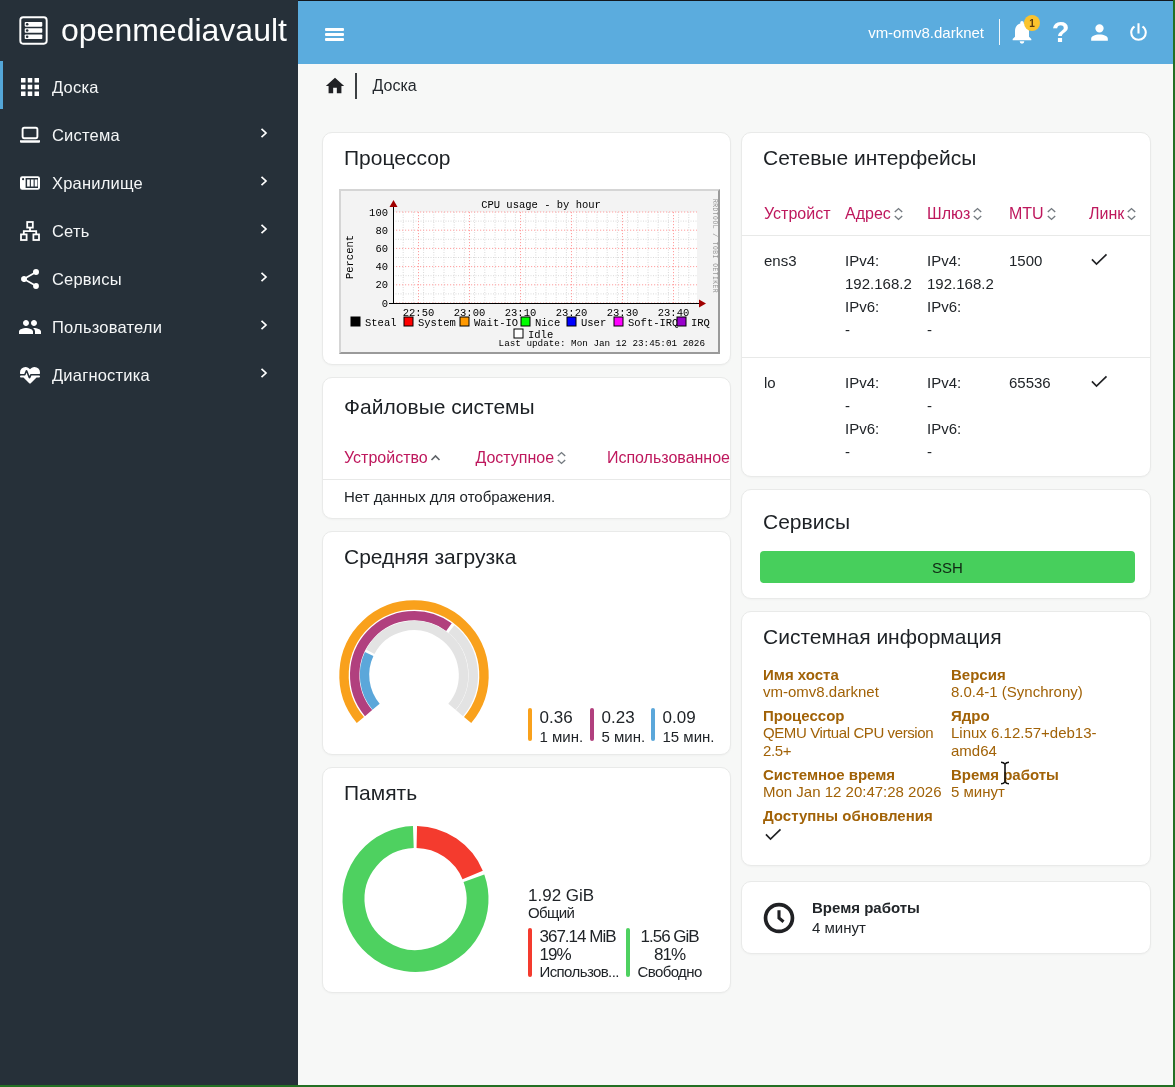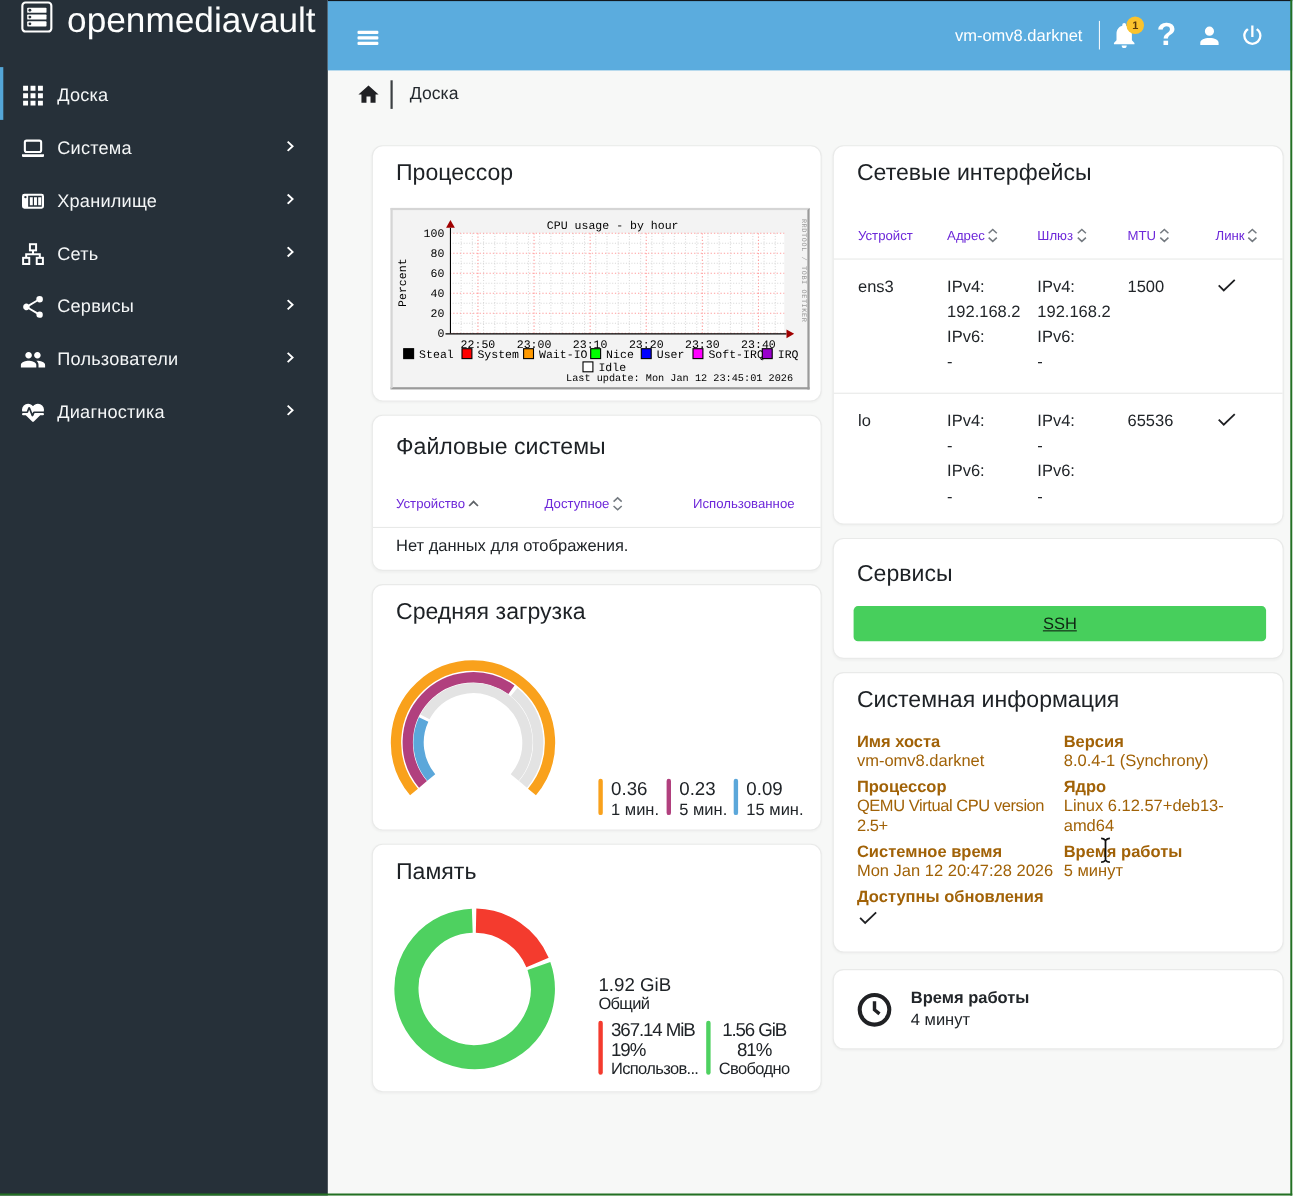--- a/index.html
+++ b/index.html
@@ -1,21 +1,21 @@
 <!DOCTYPE html>
 <html><head>
 <meta charset="utf-8">
 <style>
 * { margin:0; padding:0; box-sizing:border-box; }
 html,body { width:1175px; height:1087px; overflow:hidden; }
 body { font-family:"Liberation Sans", sans-serif; background:#f7f8f7; position:relative; }
 
 
 .sidebar { position:absolute; left:0; top:0; width:298px; height:1087px; background:#263039; }
-.logo { display:flex; align-items:flex-start; height:61px; padding-left:18px; color:#fff; }
+.logo { display:flex; align-items:center; height:61px; padding-left:18px; color:#fff; }
 .logo-text { font-size:32px; color:#fcfdfd; margin-left:12px; letter-spacing:0px; }
 .nav { padding-top:0; }
 .nav-item { position:relative; display:flex; align-items:center; height:48px; padding-left:18px; color:#f4f6f7; font-size:16.5px; letter-spacing:0.2px; }
 .nav-item > span, .nav-item > .nav-icon { position:relative; top:2px; }
 .nav-item.active::before { content:""; position:absolute; left:0; top:0; bottom:0; width:3px; background:#54a6d8; }
 .nav-icon { width:24px; height:24px; margin-right:10px; flex:0 0 auto; }
 .nav-chev { position:absolute; right:29px; top:50%; transform:translateY(-50%); width:10px; height:10px; }
 
 
 .header { position:absolute; left:298px; top:0; width:877px; height:64px; background:#5bacde; display:flex; align-items:center; }
@@ -28,25 +28,25 @@
 .badge { position:absolute; right:1px; top:3px; width:16px; height:16px; background:#fbc32d; border-radius:50%; color:#59380b; font-size:10px; font-weight:bold; display:flex; align-items:center; justify-content:center; }
 .qmark { font-size:29px; font-weight:bold; color:#fff; }
 
 
 .breadcrumb { position:absolute; left:298px; top:64px; width:877px; height:44px; display:flex; align-items:center; }
 .bc-home { margin-left:26px; width:22px; height:22px; }
 .bc-sep { width:1.6px; height:26px; background:#3c4043; margin-left:9px; margin-right:16px; }
 .bc-text { font-size:16px; color:#24292e; }
 
 
-.card { position:absolute; background:#fff; border:1px solid #e9eae9; border-radius:10px; box-shadow:0 1px 2px rgba(0,0,0,.03);margin-left:16px; }
+.card { position:absolute; background:#fff; border:1px solid #e9eae9; border-radius:10px; box-shadow:0 1px 2px rgba(0,0,0,.03); }
 .card-title { font-size:21px; color:#1d2125; padding:13px 0 0 21px; line-height:24px; }
 
 
-.thead { display:flex; font-size:12px; color:#6d28d9; line-height:18px; }
+.thead { display:flex; font-size:16px; color:#be185d; line-height:18px; }
 .thead .th { display:flex; align-items:center; }
 .sorter { display:inline-block; margin-left:2px; }
 .tdivider { border-bottom:1px solid #e8e9e8; }
 
 
 #net { left:741px; top:132px; width:410px; height:345px; }
 #net .thead { padding:0 0 0 22px; margin-top:35px; }
 #net .tdivider { margin-top:12px; }
 .net-row { display:flex; font-size:15px; color:#212529; padding-left:22px; line-height:23px; }
 .cellcol { display:flex; flex-direction:column; }
@@ -63,21 +63,21 @@
 
 
 #load { left:322px; top:531px; width:409px; height:224px; }
 
 
 #mem { left:322px; top:767px; width:409px; height:226px; }
 
 
 #svc { left:741px; top:489px; width:410px; height:110px; }
 #svc .card-title { padding-top:20px; }
-.ssh-btn { position:absolute; left:18px; top:61px; width:375px; height:32px; background:#47cf5c; border-radius:4px; display:flex; align-items:center; justify-content:center; font-size:15px; color:#102613;text-decoration:underline; }
+.ssh-btn { position:absolute; left:18px; top:61px; width:375px; height:32px; background:#47cf5c; border-radius:4px; display:flex; align-items:center; justify-content:center; font-size:15px; color:#102613; }
 
 
 #sys { left:741px; top:611px; width:410px; height:255px; }
 .si-grid { padding:17px 0 0 21px; display:grid; grid-template-columns: 188px auto; grid-column-gap:0; font-size:15px; color:#a16207; }
 .si-item { margin-bottom:6px; padding-right:10px; }
 .si-label { font-weight:bold; line-height:17px; }
 .si-value { line-height:18px; }
 
 
 #up { left:741px; top:881px; width:410px; height:73px; }

